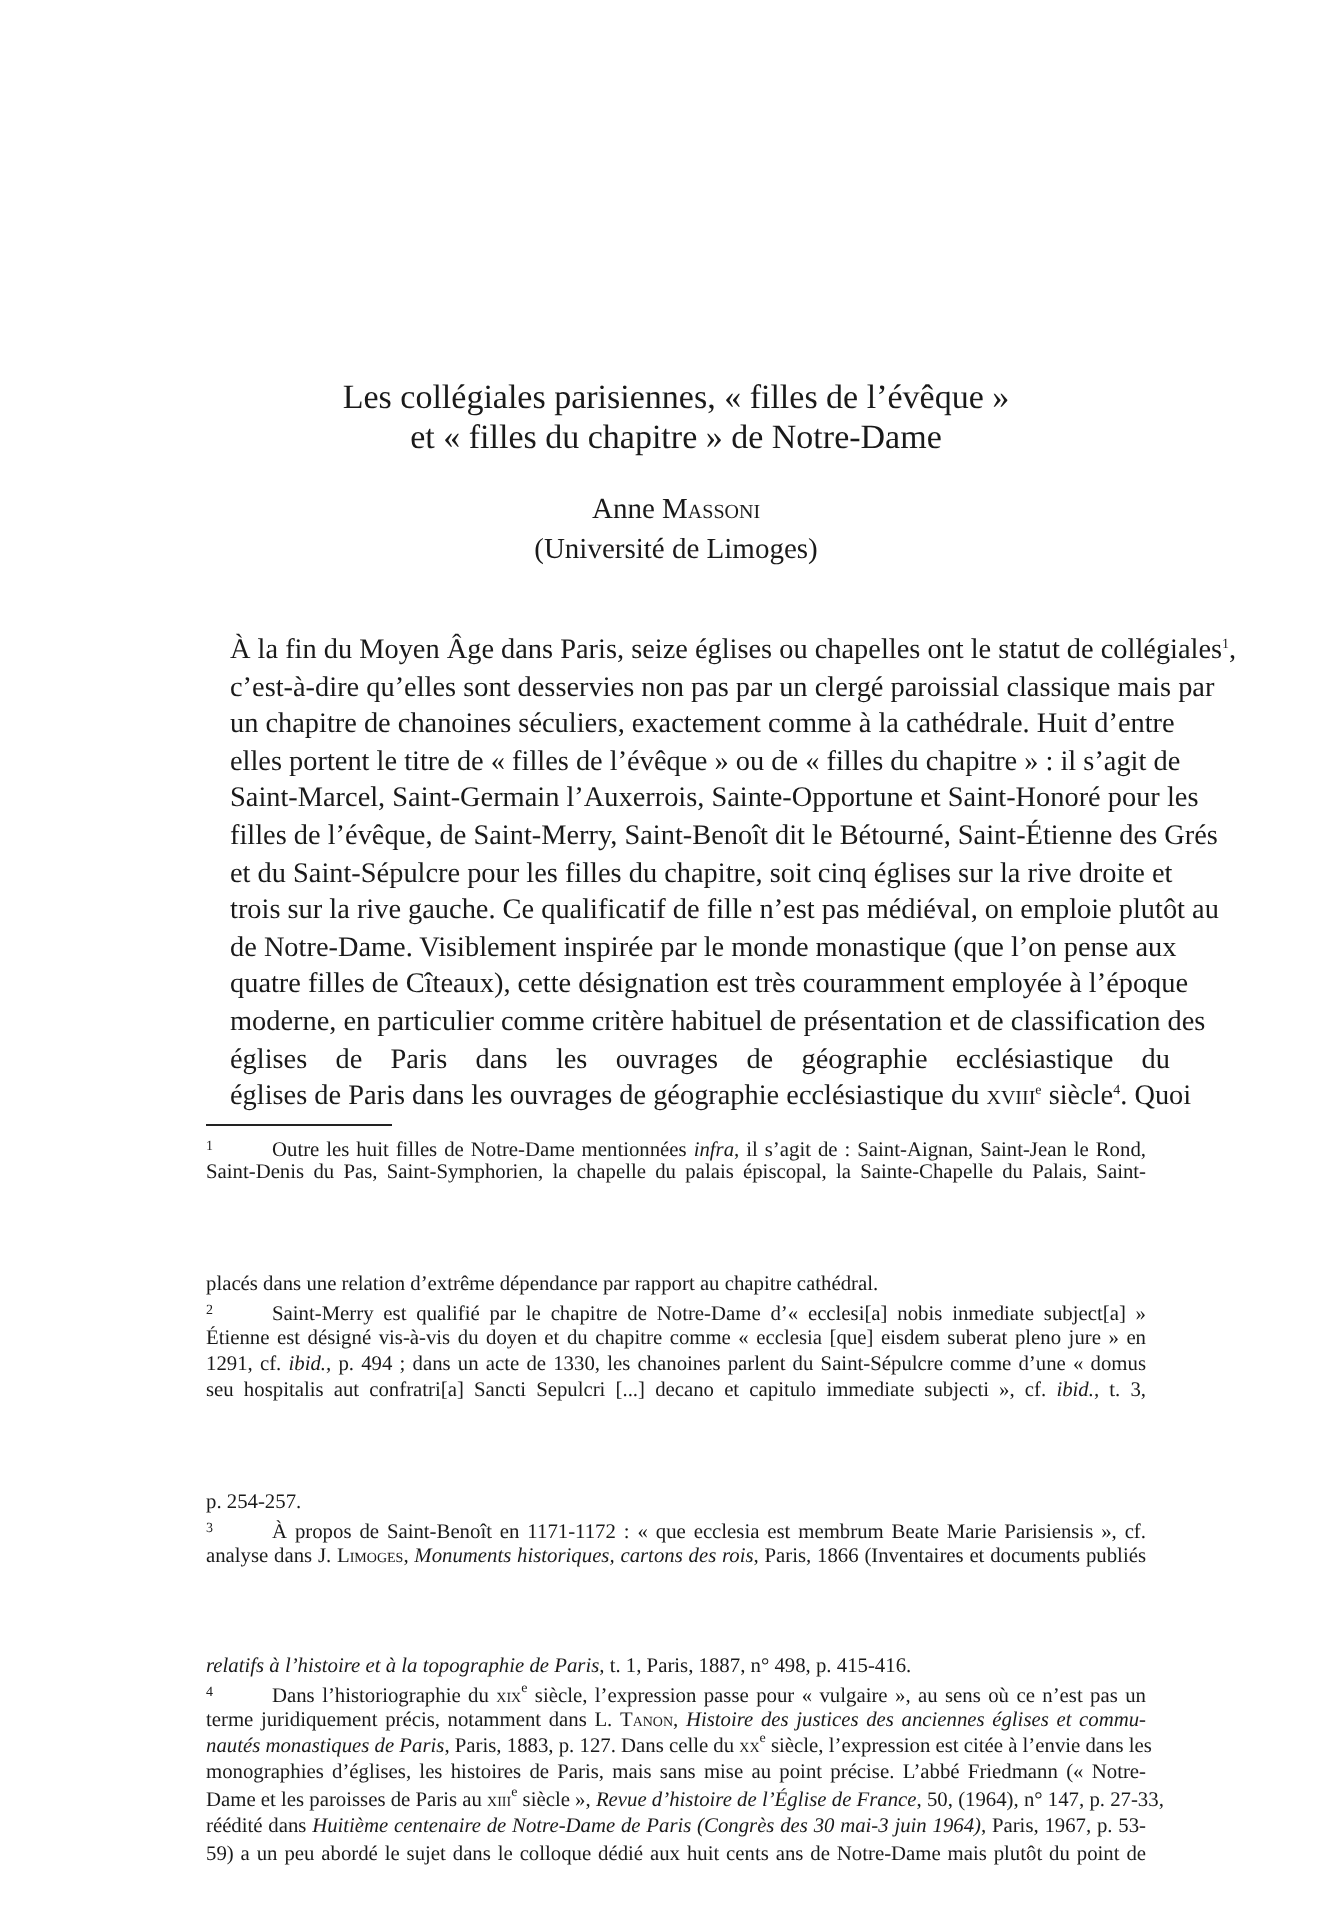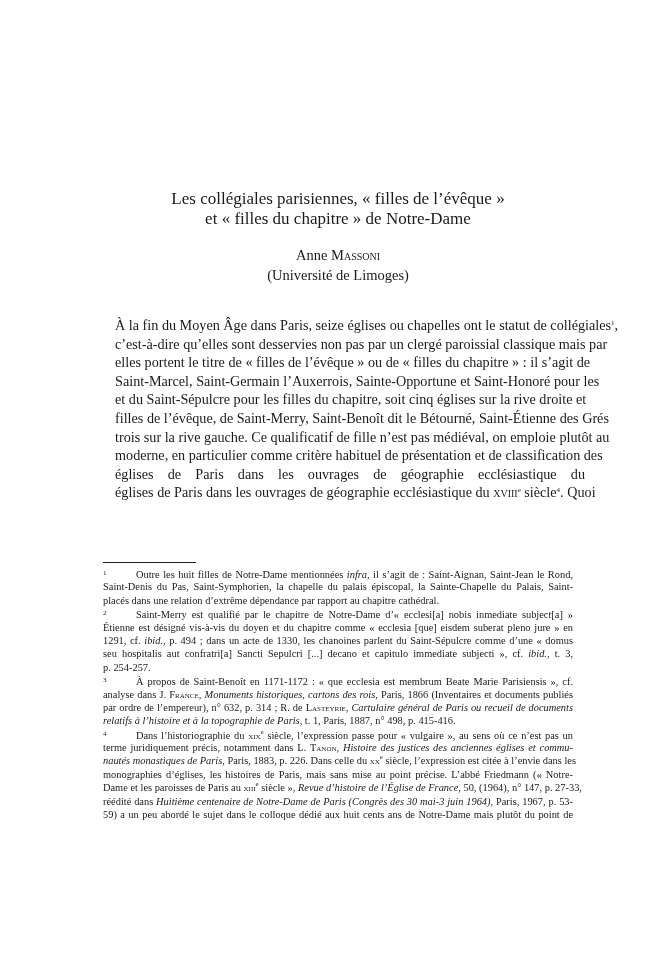--- a/index.html
+++ b/index.html
@@ -12,21 +12,21 @@
             font-size: 14.5px; line-height: 20px; }
   .sc { font-variant: small-caps; }
   .body-text { position: absolute; left: 103px; width: 470px; top: 316px;
                font-size: 14.2px; line-height: 18.6px; text-align: justify; margin-left: 12px; }
   .ln { display: block; text-align: justify; text-align-last: justify; white-space: nowrap; height: 18.6px; }
   sup { font-size: 7px; line-height: 0; vertical-align: 5px; }
   .rule { position: absolute; left: 103px; top: 562px; width: 93px; height: 0; border-top: 1px solid #222; }
   .notes { position: absolute; left: 103px; width: 470px; top: 567px;
            font-size: 10.4px; line-height: 13.4px; }
   .nl { display: block; white-space: nowrap; text-align: justify; text-align-last: justify; height: 13.4px; }
-  .nl.end { text-align-last: left; }
+  .nl.end { text-align-last: left; margin-top: 42px; }
   .fn-num { display: inline-block; width: 33px; text-align: center; font-size: 7px; vertical-align: 3px; }
   i { font-style: italic; }
 </style>
 </head>
 <body>
 
 <div class="page">
 
   <div class="title">
     <div>Les collégiales parisiennes, « filles de l’évêque »</div>
@@ -34,50 +34,52 @@
   </div>
 
   <div class="author">
     <div><span>Anne </span><span class="sc">Massoni</span></div>
     <div>(Université de Limoges)</div>
   </div>
 
   <div class="body-text">
     <span class="ln"><span>À la fin du Moyen Âge dans Paris, seize églises ou chapelles ont le statut de collégiales</span><sup>1</sup><span>,</span></span>
     <span class="ln">c’est-à-dire qu’elles sont desservies non pas par un clergé paroissial classique mais par</span>
+    <span class="ln">un chapitre de chanoines séculiers, exactement comme à la cathédrale. Huit d’entre</span>
     <span class="ln">elles portent le titre de « filles de l’évêque » ou de « filles du chapitre » : il s’agit de</span>
     <span class="ln">Saint-Marcel, Saint-Germain l’Auxerrois, Sainte-Opportune et Saint-Honoré pour les</span>
+    <span class="ln">filles de l’évêque, de Saint-Merry, Saint-Benoît dit le Bétourné, Saint-Étienne des Grés</span>
     <span class="ln">et du Saint-Sépulcre pour les filles du chapitre, soit cinq églises sur la rive droite et</span>
-    <span class="ln">filles de l’évêque, de Saint-Merry, Saint-Benoît dit le Bétourné, Saint-Étienne des Grés</span>
     <span class="ln">trois sur la rive gauche. Ce qualificatif de fille n’est pas médiéval, on emploie plutôt au</span>
+    <span class="ln">de Notre-Dame. Visiblement inspirée par le monde monastique (que l’on pense aux</span>
+    <span class="ln">quatre filles de Cîteaux), cette désignation est très couramment employée à l’époque</span>
     <span class="ln">moderne, en particulier comme critère habituel de présentation et de classification des</span>
     <span class="ln">églises de Paris dans les ouvrages de géographie ecclésiastique du </span>
     <span class="ln"><span>églises de Paris dans les ouvrages de géographie ecclésiastique du </span><span class="sc">xviii</span><sup>e</sup><span> siècle</span><sup>4</sup><span>. Quoi</span></span>
   </div>
 
   <div class="rule"></div>
 
   <div class="notes">
 
     <span class="nl"><span class="fn-num">1</span><span>Outre les huit filles de Notre-Dame mentionnées </span><i>infra</i><span>, il s’agit de : Saint-Aignan, Saint-Jean le Rond,</span></span>
     <span class="nl">Saint-Denis du Pas, Saint-Symphorien, la chapelle du palais épiscopal, la Sainte-Chapelle du Palais, Saint-</span>
     <span class="nl end">placés dans une relation d’extrême dépendance par rapport au chapitre cathédral.</span>
 
     <span class="nl"><span class="fn-num">2</span><span>Saint-Merry est qualifié par le chapitre de Notre-Dame d’« ecclesi[a] nobis inmediate subject[a] »</span></span>
     <span class="nl">Étienne est désigné vis-à-vis du doyen et du chapitre comme « ecclesia [que] eisdem suberat pleno jure » en</span>
     <span class="nl"><span>1291, cf. </span><i>ibid.</i><span>, p. 494 ; dans un acte de 1330, les chanoines parlent du Saint-Sépulcre comme d’une « domus</span></span>
     <span class="nl"><span>seu hospitalis aut confratri[a] Sancti Sepulcri [...] decano et capitulo immediate subjecti », cf. </span><i>ibid.</i><span>, t. 3,</span></span>
     <span class="nl end">p. 254-257.</span>
 
     <span class="nl"><span class="fn-num">3</span><span>À propos de Saint-Benoît en 1171-1172 : « que ecclesia est membrum Beate Marie Parisiensis », cf.</span></span>
-    <span class="nl"><span>analyse dans J. </span><span class="sc">France</span><span>, </span><i>Monuments historiques, cartons des rois</i><span>, Paris, 1866 (Inventaires et documents publiés</span></span>
-    <span class="nl"><span>par ordre de l’empereur), n° 632, p. 314 ; R. de </span><span class="sc">Lasteyrie</span><span>, </span><i>Cartulaire général de Paris ou recueil de documents</i></span>
+    <span class="nl"><span>analyse dans J. </span><span class="sc">Limoges</span><span>, </span><i>Monuments historiques, cartons des rois</i><span>, Paris, 1866 (Inventaires et documents publiés</span></span>
     <span class="nl end"><i>relatifs à l’histoire et à la topographie de Paris</i><span>, t. 1, Paris, 1887, n° 498, p. 415-416.</span></span>
 
     <span class="nl"><span class="fn-num">4</span><span>Dans l’historiographie du </span><span class="sc">xix</span><sup>e</sup><span> siècle, l’expression passe pour « vulgaire », au sens où ce n’est pas un</span></span>
     <span class="nl"><span>terme juridiquement précis, notamment dans L. </span><span class="sc">Tanon</span><span>, </span><i>Histoire des justices des anciennes églises et commu-</i></span>
-    <span class="nl"><i>nautés monastiques de Paris</i><span>, Paris, 1883, p. 226. Dans celle du </span><span class="sc">xx</span><sup>e</sup><span> siècle, l’expression est citée à l’envie dans les</span></span>
+    <span class="nl"><i>nautés monastiques de Paris</i><span>, Paris, 1883, p. 127. Dans celle du </span><span class="sc">xx</span><sup>e</sup><span> siècle, l’expression est citée à l’envie dans les</span></span>
     <span class="nl">monographies d’églises, les histoires de Paris, mais sans mise au point précise. L’abbé Friedmann (« Notre-</span>
     <span class="nl"><span>Dame et les paroisses de Paris au </span><span class="sc">xiii</span><sup>e</sup><span> siècle », </span><i>Revue d’histoire de l’Église de France</i><span>, 50, (1964), n° 147, p. 27-33,</span></span>
     <span class="nl"><span>réédité dans </span><i>Huitième centenaire de Notre-Dame de Paris (Congrès des 30 mai-3 juin 1964)</i><span>, Paris, 1967, p. 53-</span></span>
     <span class="nl">59) a un peu abordé le sujet dans le colloque dédié aux huit cents ans de Notre-Dame mais plutôt du point de</span>
   </div>
 </div>
 
 </body></html>

